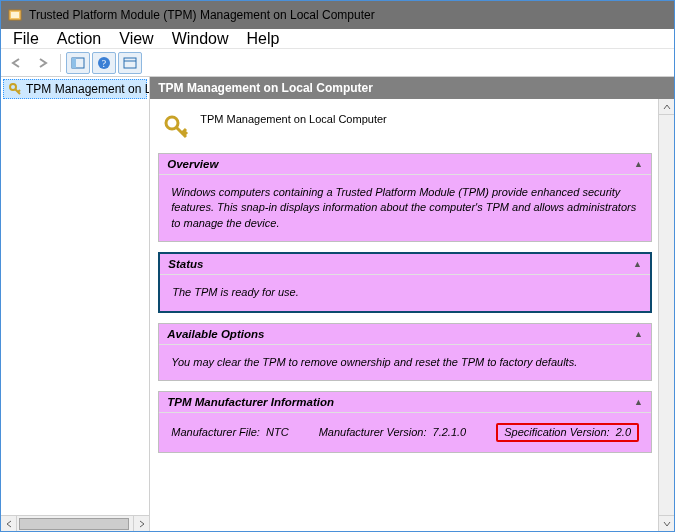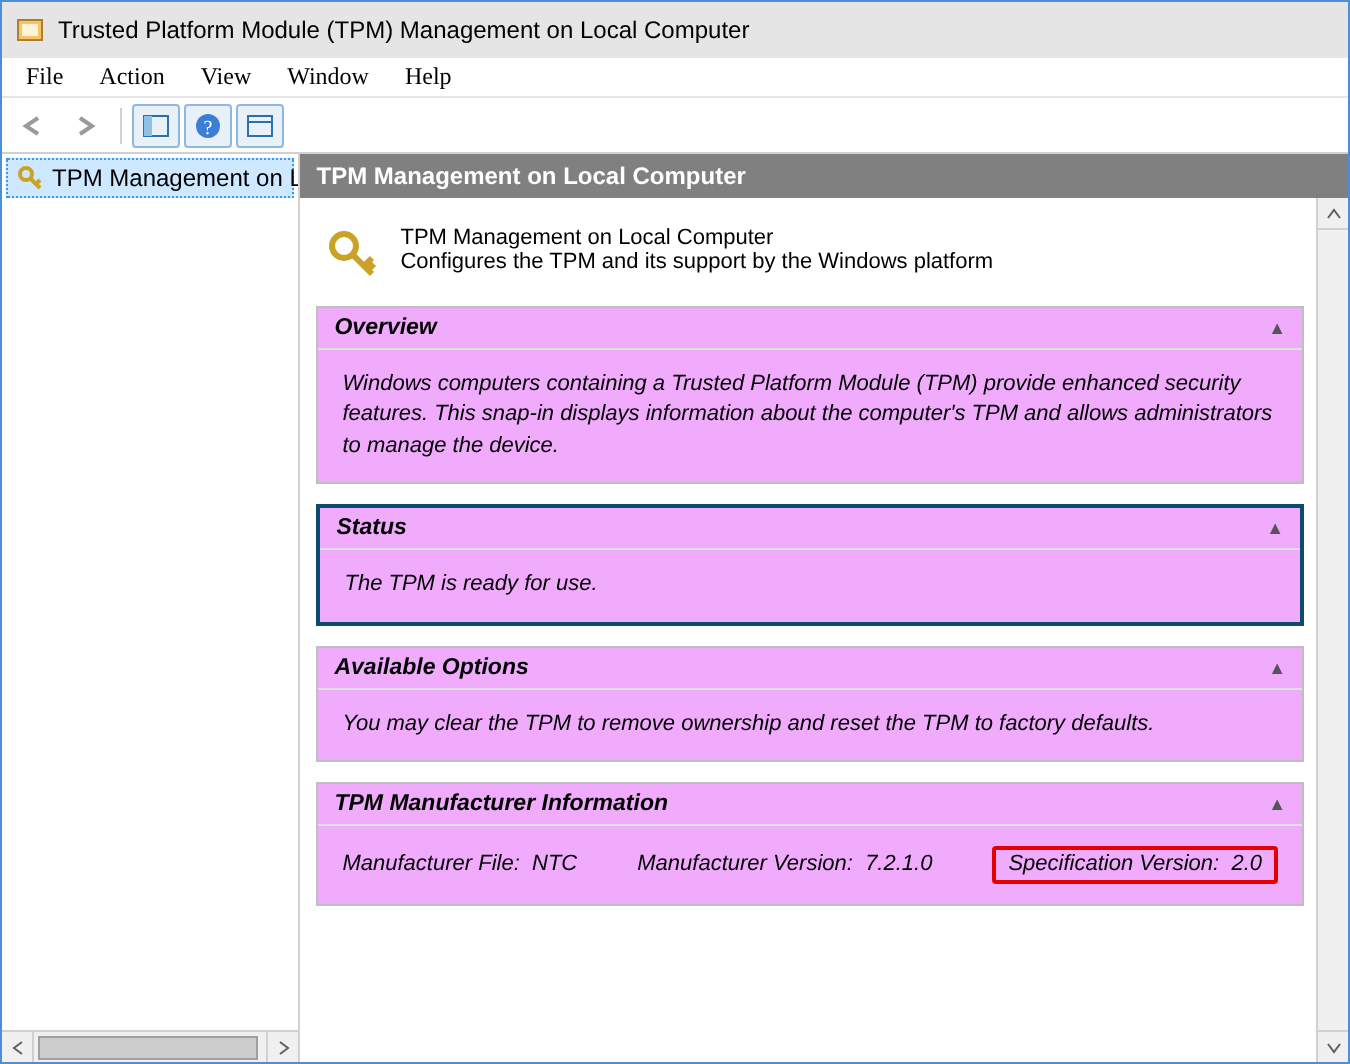--- a/index.html
+++ b/index.html
@@ -9,43 +9,42 @@
     font-size: 11px;
     background: #fff;
     color: #000;
     width: 675px;
     height: 532px;
     overflow: hidden;
     border: 1px solid #4a90d9;
   }
   .titlebar {
     height: 28px;
-    background: #e5e5e5;
+    background: #737373;
     display: flex;
     align-items: center;
     padding: 0 6px;
     gap: 6px;
   }
   .titlebar .title {
     font-size: 12px;
   }
   .menubar {
     height: 20px;
     background: #fff;
     display: flex;
     align-items: center;
     padding: 0 4px;
     gap: 2px;
     border-bottom: 1px solid #e5e5e5;
   }
   .menubar .menu-item {
     padding: 2px 8px;
-    font-size: 12px;
+    font-size: 16px;
     cursor: default;
-    font-family: Liberation Serif, serif;
   }
   .toolbar {
     height: 28px;
     background: #fff;
     border-bottom: 1px solid #d0d0d0;
     display: flex;
     align-items: center;
     padding: 0 4px;
     gap: 2px;
   }
@@ -268,21 +267,20 @@
 
       <div class="intro">
         <span class="key-icon">
           <svg width="28" height="28">
               <circle cx="10" cy="10" r="6" fill="none" stroke="#c9a227" stroke-width="3"></circle>
               <path d="M14 14 L24 24 M20 20 L24 16 M22 22 L25 19" stroke="#c9a227" stroke-width="3" fill="none"></path>
             </svg>
         </span>
         <div class="intro-text">
           <div class="line1">TPM Management on Local Computer</div>
-          <div class="line2">Configures the TPM and its support by the Windows platform</div>
         </div>
       </div>
 
       <div class="section">
         <div class="section-header">
           <span>Overview</span>
           <span class="collapse-caret">▲</span>
         </div>
         <div class="section-body">Windows computers containing a Trusted Platform Module (TPM) provide enhanced security features. This snap-in displays information about the computer's TPM and allows administrators to manage the device.</div>
       </div>

